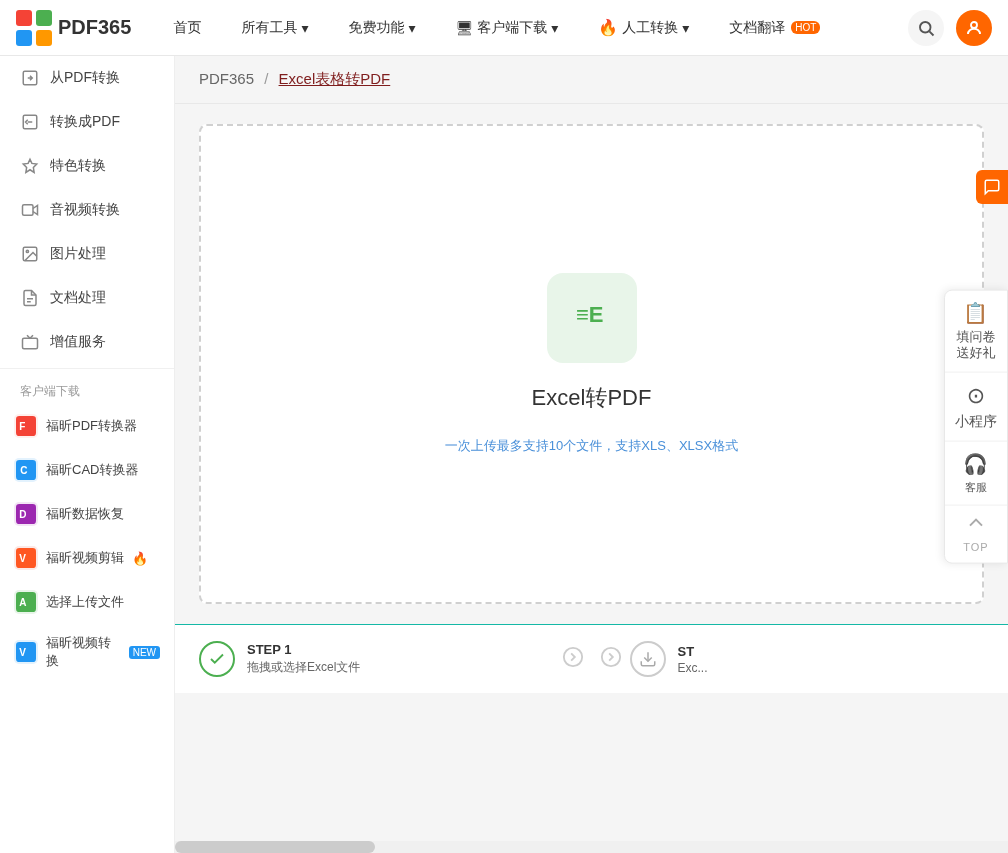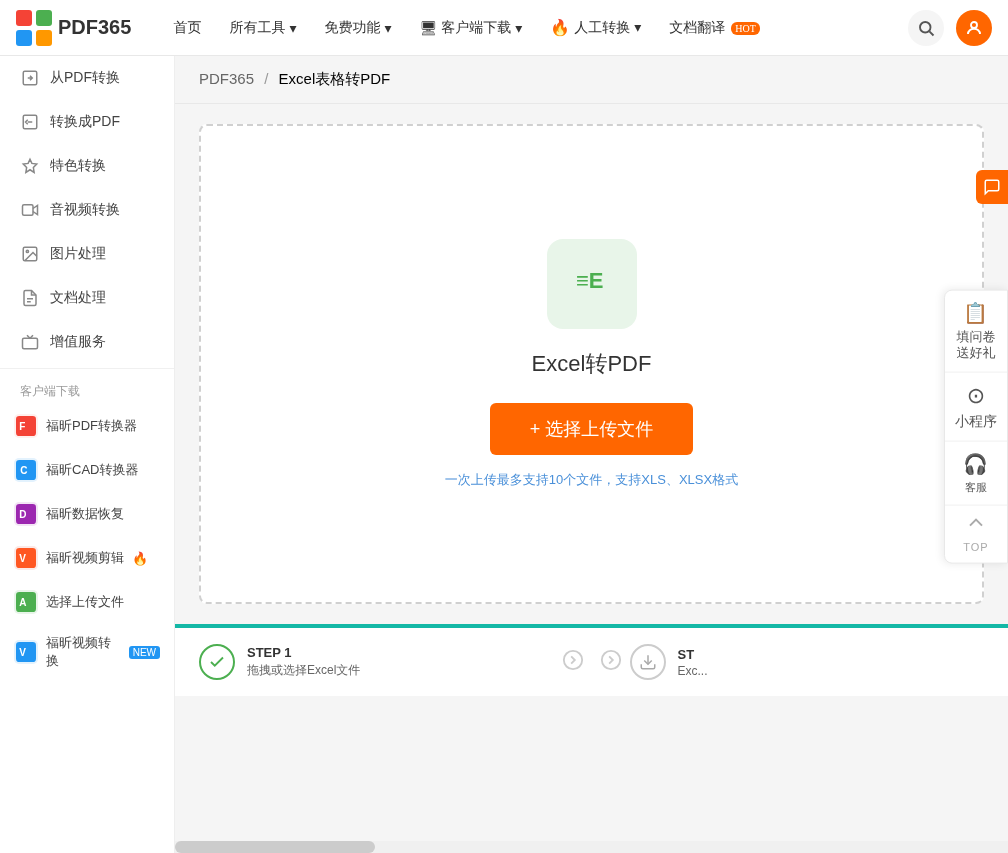--- a/index.html
+++ b/index.html
@@ -26,24 +26,23 @@
       height: 36px;
       margin-right: 6px;
     }
     .logo-text {
       font-size: 20px;
       font-weight: bold;
       color: #333;
     }
     .nav-items {
       display: flex;
-      align-items: flex-end;
+      align-items: center;
       flex: 1;
-      gap: 4px;
-      font-family: Liberation Serif, serif;
+      gap: 16px;
     }
     .nav-item {
       padding: 6px 12px;
       font-size: 14px;
       color: #333;
       cursor: pointer;
       display: flex;
       align-items: center;
       gap: 4px;
       white-space: nowrap;
@@ -155,21 +154,21 @@
     }
     .breadcrumb-bar {
       background: #f5f5f5;
       padding: 14px 24px;
       font-size: 15px;
       color: #444;
       border-bottom: 1px solid #e8e8e8;
     }
     .breadcrumb-link { color: #666; }
     .breadcrumb-sep { color: #999; margin: 0 6px; }
-    .breadcrumb-current { color: #000000; font-weight: 500; }
+    .breadcrumb-current { color: #7f1d1d; font-weight: 500; text-decoration: underline; }
 
     
     .upload-zone {
       margin: 20px 24px;
       border: 2px dashed #d0d0d0;
       border-radius: 8px;
       background: #fff;
       min-height: 480px;
       display: flex;
       flex-direction: column;
@@ -211,21 +210,21 @@
       margin-bottom: 16px;
     }
     .upload-hint {
       font-size: 13px;
       color: #4a90d9;
     }
 
     
     .steps-bar {
       background: #fff;
-      border-top: 4px solid #14b8a6;
+      border-top: 1px solid #14b8a6;
       padding: 16px 24px;
       display: flex;
       align-items: center;
       gap: 0;
       overflow: hidden;
     }
     .step-item {
       display: flex;
       align-items: center;
       gap: 12px;
@@ -517,23 +516,20 @@
     <div class="upload-zone">
       <div class="excel-icon-wrapper">
         <div class="excel-inner-icon">
           <svg width="48" height="48" viewBox="0 0 48 48">
             <rect x="4" y="4" width="40" height="40" rx="8" fill="#e8f5e9"></rect>
             <text x="8" y="32" font-size="22" fill="#4caf50" font-weight="bold">≡E</text>
           </svg>
         </div>
       </div>
       <div class="upload-title">Excel转PDF</div>
-      <button class="upload-btn">
-        <span>+ 选择上传文件</span>
-      </button>
       <div class="upload-hint">一次上传最多支持10个文件，支持XLS、XLSX格式</div>
     </div>
 
     <div class="steps-bar">
       <div class="step-item">
         <div class="step-icon done">
           <svg width="18" height="18" viewBox="0 0 24 24" fill="none" stroke="#4caf50" stroke-width="2.5">
             <polyline points="20 6 9 17 4 12"></polyline>
           </svg>
         </div>

